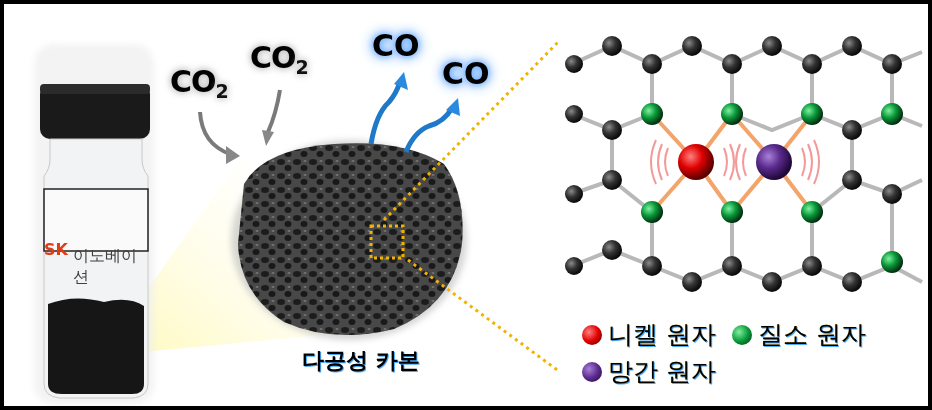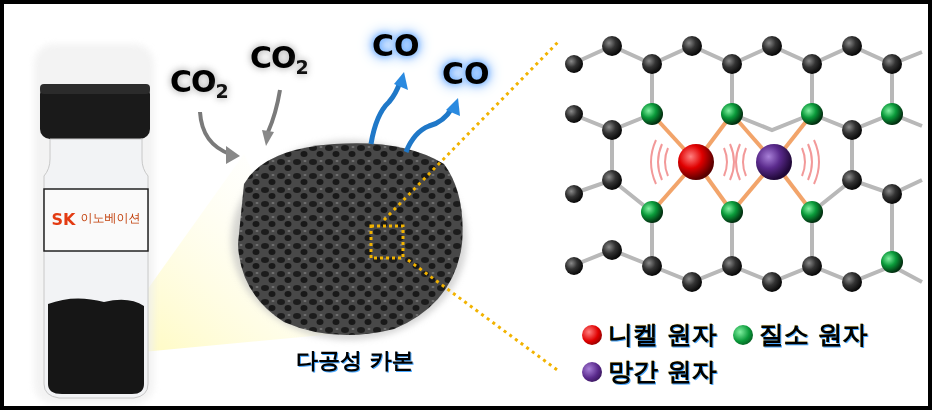--- a/index.html
+++ b/index.html
@@ -3,21 +3,21 @@
 <meta charset="utf-8">
 <style>
   html,body{margin:0;padding:0;}
   body{width:932px;height:410px;background:#000;position:relative;overflow:hidden;font-family:"DejaVu Sans","Liberation Sans",sans-serif;}
   .canvas{position:absolute;left:4px;top:4px;width:924px;height:402px;background:#fff;overflow:hidden;}
   .abs{position:absolute;}
   .formula{font-weight:bold;color:#000;font-size:30px;text-shadow:0 0 6px #bbb,0 0 10px #ccc;letter-spacing:-1px;}
   .formula sub{font-size:19px;color:#111;vertical-align:-6px;}
   .co{font-weight:bold;color:#000;font-size:30px;text-shadow:0 0 6px #5ea6ff,0 0 12px #7fb6ff,0 0 16px #9cc6ff;}
   .caption{font-weight:bold;font-size:22px;color:#000;text-shadow:1px 1px 0 #4aa8ff;}
-  .legend-item{display:flex;align-items:center;gap:6px;font-weight:bold;font-size:25px;color:#000;text-shadow:1px 1px 0 #4aa8ff, 0 0 1px #e8b000;}
+  .legend-item{display:flex;align-items:center;gap:6px;font-weight:normal;font-size:25px;color:#000;text-shadow:1px 1px 0 #4aa8ff, 0 0 1px #e8b000;}
   .ball{width:20px;height:20px;border-radius:50%;}
 </style>
 </head>
 <body>
 
 <div class="canvas">
 
   <svg class="abs" style="left:0;top:0" width="924" height="402" viewBox="0 0 924 402">
     <defs>
       <linearGradient id="cone" x1="0" y1="1" x2="1" y2="0">
@@ -167,36 +167,36 @@
         <circle cx="648" cy="208" r="11"></circle>
           <circle cx="728" cy="208" r="11"></circle>
           <circle cx="808" cy="208" r="11"></circle>
           <circle cx="888" cy="258" r="11"></circle>
       </g>
       <circle cx="692" cy="158" r="18" fill="url(#gNi)"></circle>
       <circle cx="770" cy="158" r="18" fill="url(#gMn)"></circle>
     </g>
   </svg>
 
-  <div class="abs" style="left:40px;top:206px;width:104px;display:flex;align-items:flex-start;gap:5px;justify-content:center;">
+  <div class="abs" style="left:40px;top:206px;width:104px;display:flex;align-items:center;gap:5px;justify-content:center;">
     <span style="color:#e33b12;font-weight:bold;font-size:16px;">SK</span>
-    <span style="color:#c2410c;font-size:12px;">이노베이션</span>
+    <span style="color:#404040;font-size:16px;margin-top:36px;">이노베이션</span>
   </div>
 
   <div class="abs formula" style="left:166px;top:60px;">
     <span>CO</span><sub>2</sub>
   </div>
   <div class="abs formula" style="left:246px;top:36px;">
     <span>CO</span><sub>2</sub>
   </div>
 
   <div class="abs co" style="left:368px;top:24px;">CO</div>
   <div class="abs co" style="left:438px;top:52px;">CO</div>
 
-  <div class="abs caption" style="left:292px;top:342px;">다공성 카본</div>
+  <div class="abs caption" style="left:298px;top:342px;">다공성 카본</div>
 
   <div class="abs" style="left:578px;top:314px;display:grid;grid-template-columns:auto auto;column-gap:16px;row-gap:4px;">
     <div class="legend-item">
       <span class="ball" style="background:radial-gradient(circle at 35% 35%,#ff8080,#e00000 50%,#500000);"></span>
       <span>니켈 원자</span>
     </div>
     <div class="legend-item">
       <span class="ball" style="background:radial-gradient(circle at 35% 35%,#80f0a0,#0a9a3a 50%,#023010);"></span>
       <span>질소 원자</span>
     </div>

